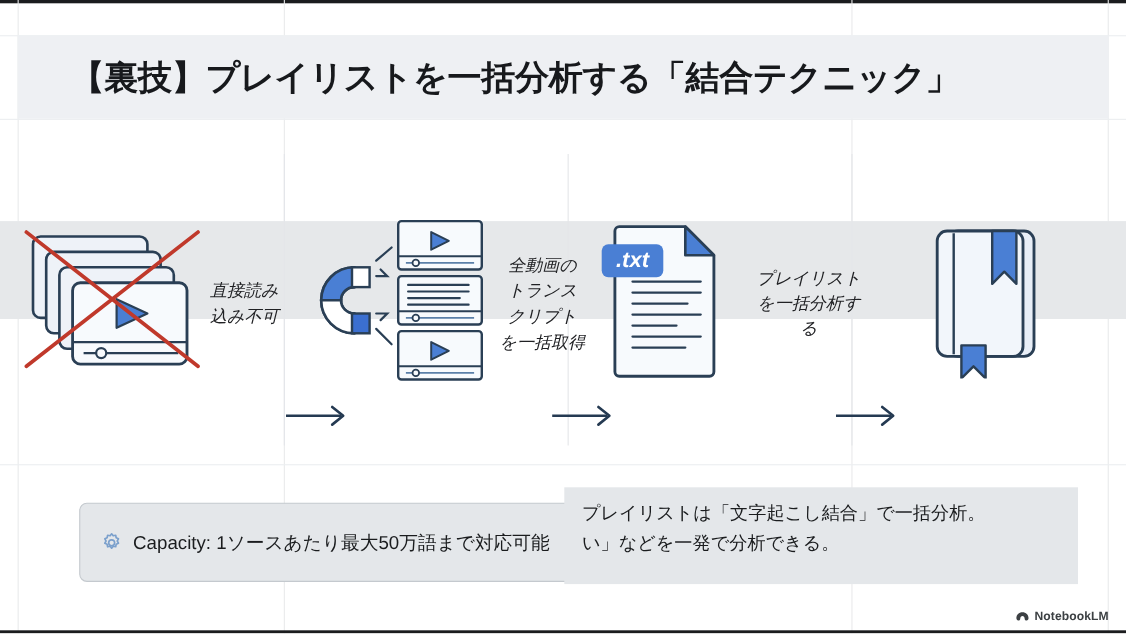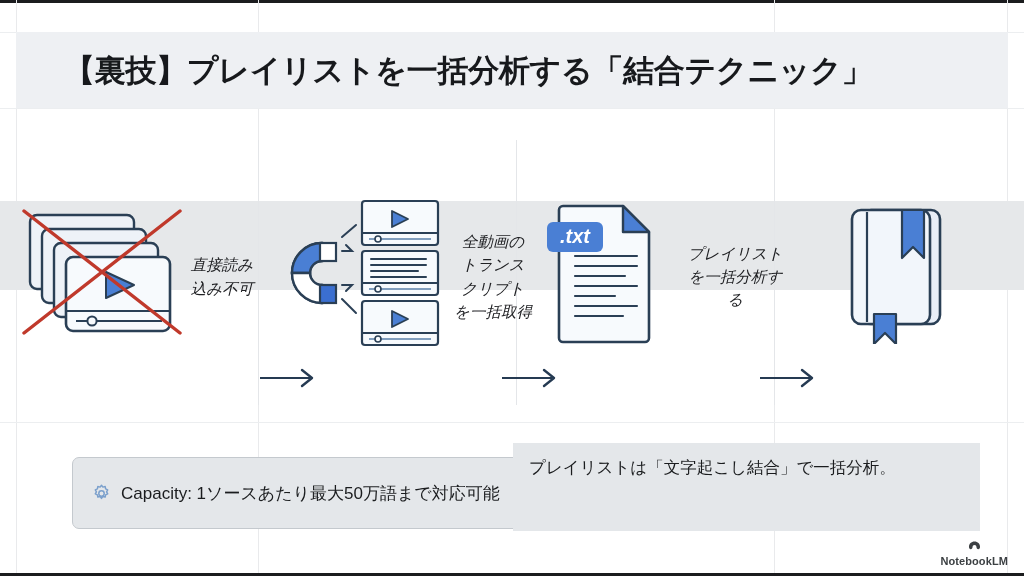--- a/index.html
+++ b/index.html
@@ -128,27 +128,26 @@
     line-height: 1.62;
     color: #1a1c1e;
     font-weight: 500;
   }
 
   
   .watermark {
     position: absolute;
     right: 16px; bottom: 9px;
     display: flex;
-    align-items: center;
+    align-items: flex-start;
     gap: 4px;
     font-size: 11px;
     color: #3c4043;
     font-weight: 600;
     letter-spacing: 0.1px;
-    flex-direction: column;
   }
   .footer-rule {
     position: absolute;
     left: 0; right: 0; bottom: 0;
     height: 3px;
     background: #1b1c1e;
   }
   .top-rule {
     position: absolute;
     left: 0; right: 0; top: 0;
@@ -309,20 +308,21 @@
   <div class="panel-left">
     <svg width="21" height="21" viewBox="0 0 24 24">
       <path d="M12 2.6 l1.6 2.1 2.6 -.6 .5 2.6 2.4 1.1 -1.3 2.3 1.3 2.3 -2.4 1.1 -.5 2.6 -2.6 -.6 -1.6 2.1 -1.6 -2.1 -2.6 .6 -.5 -2.6 -2.4 -1.1 1.3 -2.3 -1.3 -2.3 2.4 -1.1 .5 -2.6 2.6 .6 z" fill="none" stroke="#7ba0cc" stroke-width="1.7" stroke-linejoin="round"></path>
       <circle cx="12" cy="12" r="3.1" fill="none" stroke="#7ba0cc" stroke-width="1.7"></circle>
     </svg>
     <span class="panel-left-text">Capacity: 1ソースあたり最大50万語まで対応可能</span>
   </div>
 
   <div class="panel-right">
     <p>プレイリストは「文字起こし結合」で一括分析。</p>
+    <p>い」などを一発で分析できる。</p>
   </div>
 
   <div class="watermark">
     <svg width="13" height="11" viewBox="0 0 16 13">
       <path d="M8 1.6 C4 1.6 1.2 4.4 1.2 8.2 C1.2 9.6 2 11 3.4 11 C4.8 11 5.6 9.8 5.6 8.4 C5.6 6.9 6.6 5.8 8 5.8 C9.4 5.8 10.4 6.9 10.4 8.4 C10.4 9.8 11.2 11 12.6 11 C14 11 14.8 9.6 14.8 8.2 C14.8 4.4 12 1.6 8 1.6 Z" fill="#3c4043"></path>
     </svg>
     <span>NotebookLM</span>
   </div>
 
   <div class="footer-rule"></div>

